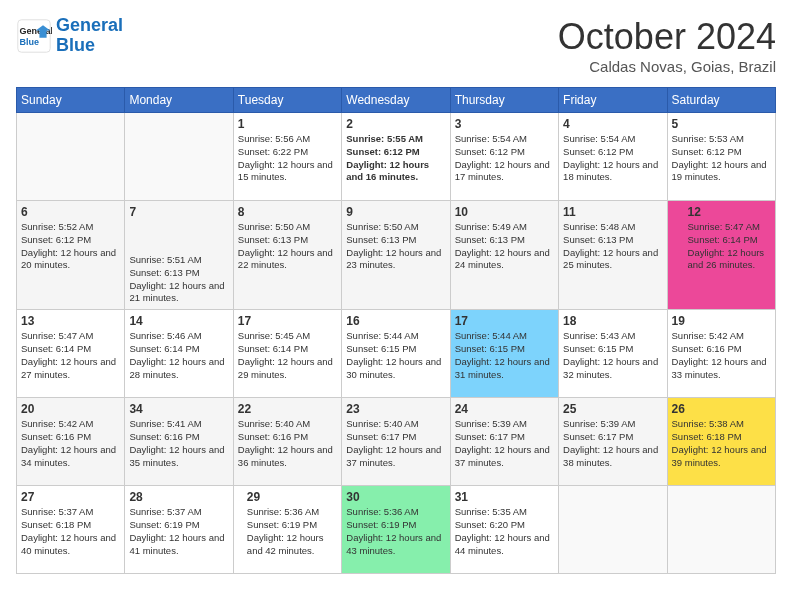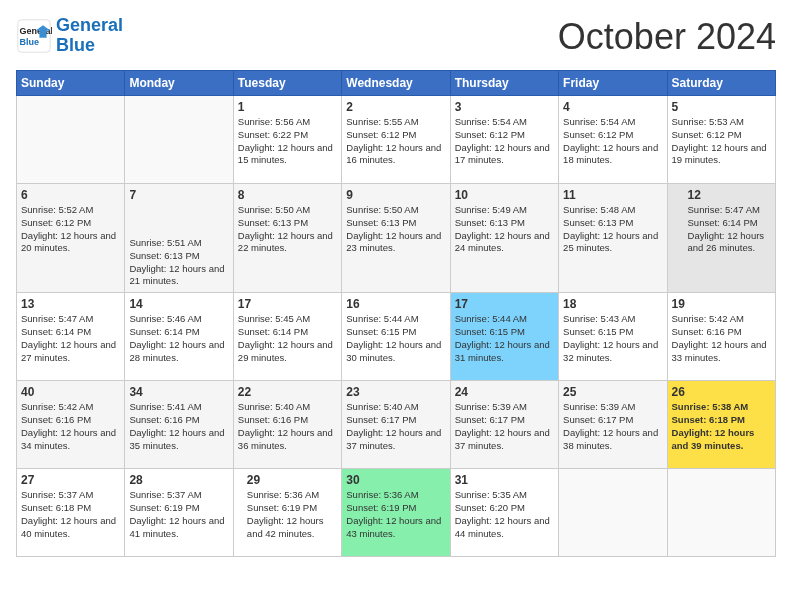--- a/index.html
+++ b/index.html
@@ -44,21 +44,21 @@
     }
     table {
       width: 100%;
       border-collapse: collapse;
       table-layout: fixed;
     }
     thead th {
       background: #3a6fc4;
       color: #fff;
       font-size: 12px;
-      font-weight: bold;
+      font-weight: normal;
       padding: 5px 4px;
       text-align: left;
       border: 1px solid #2a5aaa;
     }
     tbody td {
       border: 1px solid #ccc;
       vertical-align: top;
       padding: 4px 4px;
       font-size: 10px;
       color: #333;
@@ -94,20 +94,21 @@
     </svg>
     <div>
       <div class="logo-text">
         <span>General</span><br>
         <span style="color:#1a6fba">Blue</span>
       </div>
     </div>
   </div>
   <div class="title-block">
     <div class="month-title">October 2024</div>
+    <div class="location">Caldas Novas, Goias, Brazil</div>
   </div>
 </div>
 
 <table>
   <thead>
     <tr>
       <th>Sunday</th>
       <th>Monday</th>
       <th>Tuesday</th>
       <th>Wednesday</th>
@@ -121,21 +122,21 @@
         <td class="empty" style="background: rgb(249, 249, 249);"></td>
         <td class="empty" style="background: rgb(249, 249, 249);"></td>
         <td style="background: rgb(255, 255, 255);">
           <span class="day-num">1</span>
           <div class="cell-info" style="white-space: pre-line;">Sunrise: 5:56 AM
 Sunset: 6:22 PM
 Daylight: 12 hours and 15 minutes.</div>
         </td>
         <td style="background: rgb(255, 255, 255);">
           <span class="day-num">2</span>
-          <div class="cell-info" style="white-space: pre-line;">Sunrise: 5:55 AM
+          <div class="cell-info" style="white-space: pre-line; font-weight: bold;">Sunrise: 5:55 AM
 Sunset: 6:12 PM
 Daylight: 12 hours and 16 minutes.</div>
         </td>
         <td style="background: rgb(255, 255, 255);">
           <span class="day-num">3</span>
           <div class="cell-info" style="white-space: pre-line;">Sunrise: 5:54 AM
 Sunset: 6:12 PM
 Daylight: 12 hours and 17 minutes.</div>
         </td>
         <td style="background: rgb(255, 255, 255);">
@@ -181,21 +182,21 @@
           <div class="cell-info" style="white-space: pre-line;">Sunrise: 5:49 AM
 Sunset: 6:13 PM
 Daylight: 12 hours and 24 minutes.</div>
         </td>
         <td style="background: rgb(245, 245, 245);">
           <span class="day-num">11</span>
           <div class="cell-info" style="white-space: pre-line;">Sunrise: 5:48 AM
 Sunset: 6:13 PM
 Daylight: 12 hours and 25 minutes.</div>
         </td>
-        <td style="background: #e5e5e5; padding-left: 20px;">
+        <td style="background: #ec4899; padding-left: 20px;">
           <span class="day-num">12</span>
           <div class="cell-info" style="white-space: pre-line;">Sunrise: 5:47 AM
 Sunset: 6:14 PM
 Daylight: 12 hours and 26 minutes.</div>
         </td>
       </tr>
       <tr>
         <td style="background: rgb(255, 255, 255);">
           <span class="day-num">13</span>
           <div class="cell-info" style="white-space: pre-line;">Sunrise: 5:47 AM
@@ -234,21 +235,21 @@
         </td>
         <td style="background: rgb(255, 255, 255);">
           <span class="day-num">19</span>
           <div class="cell-info" style="white-space: pre-line;">Sunrise: 5:42 AM
 Sunset: 6:16 PM
 Daylight: 12 hours and 33 minutes.</div>
         </td>
       </tr>
       <tr>
         <td style="background: rgb(245, 245, 245);">
-          <span class="day-num">40</span>
+          <span class="day-num">20</span>
           <div class="cell-info" style="white-space: pre-line;">Sunrise: 5:42 AM
 Sunset: 6:16 PM
 Daylight: 12 hours and 34 minutes.</div>
         </td>
         <td style="background: rgb(245, 245, 245);">
           <span class="day-num">34</span>
           <div class="cell-info" style="white-space: pre-line;">Sunrise: 5:41 AM
 Sunset: 6:16 PM
 Daylight: 12 hours and 35 minutes.</div>
         </td>
@@ -271,21 +272,21 @@
 Daylight: 12 hours and 37 minutes.</div>
         </td>
         <td style="background: rgb(245, 245, 245);">
           <span class="day-num">25</span>
           <div class="cell-info" style="white-space: pre-line;">Sunrise: 5:39 AM
 Sunset: 6:17 PM
 Daylight: 12 hours and 38 minutes.</div>
         </td>
         <td style="background: #fde047;">
           <span class="day-num">26</span>
-          <div class="cell-info" style="white-space: pre-line; font-weight: bold;">Sunrise: 5:38 AM
+          <div class="cell-info" style="white-space: pre-line;">Sunrise: 5:38 AM
 Sunset: 6:18 PM
 Daylight: 12 hours and 39 minutes.</div>
         </td>
       </tr>
       <tr>
         <td style="background: rgb(255, 255, 255);">
           <span class="day-num">27</span>
           <div class="cell-info" style="white-space: pre-line;">Sunrise: 5:37 AM
 Sunset: 6:18 PM
 Daylight: 12 hours and 40 minutes.</div>

